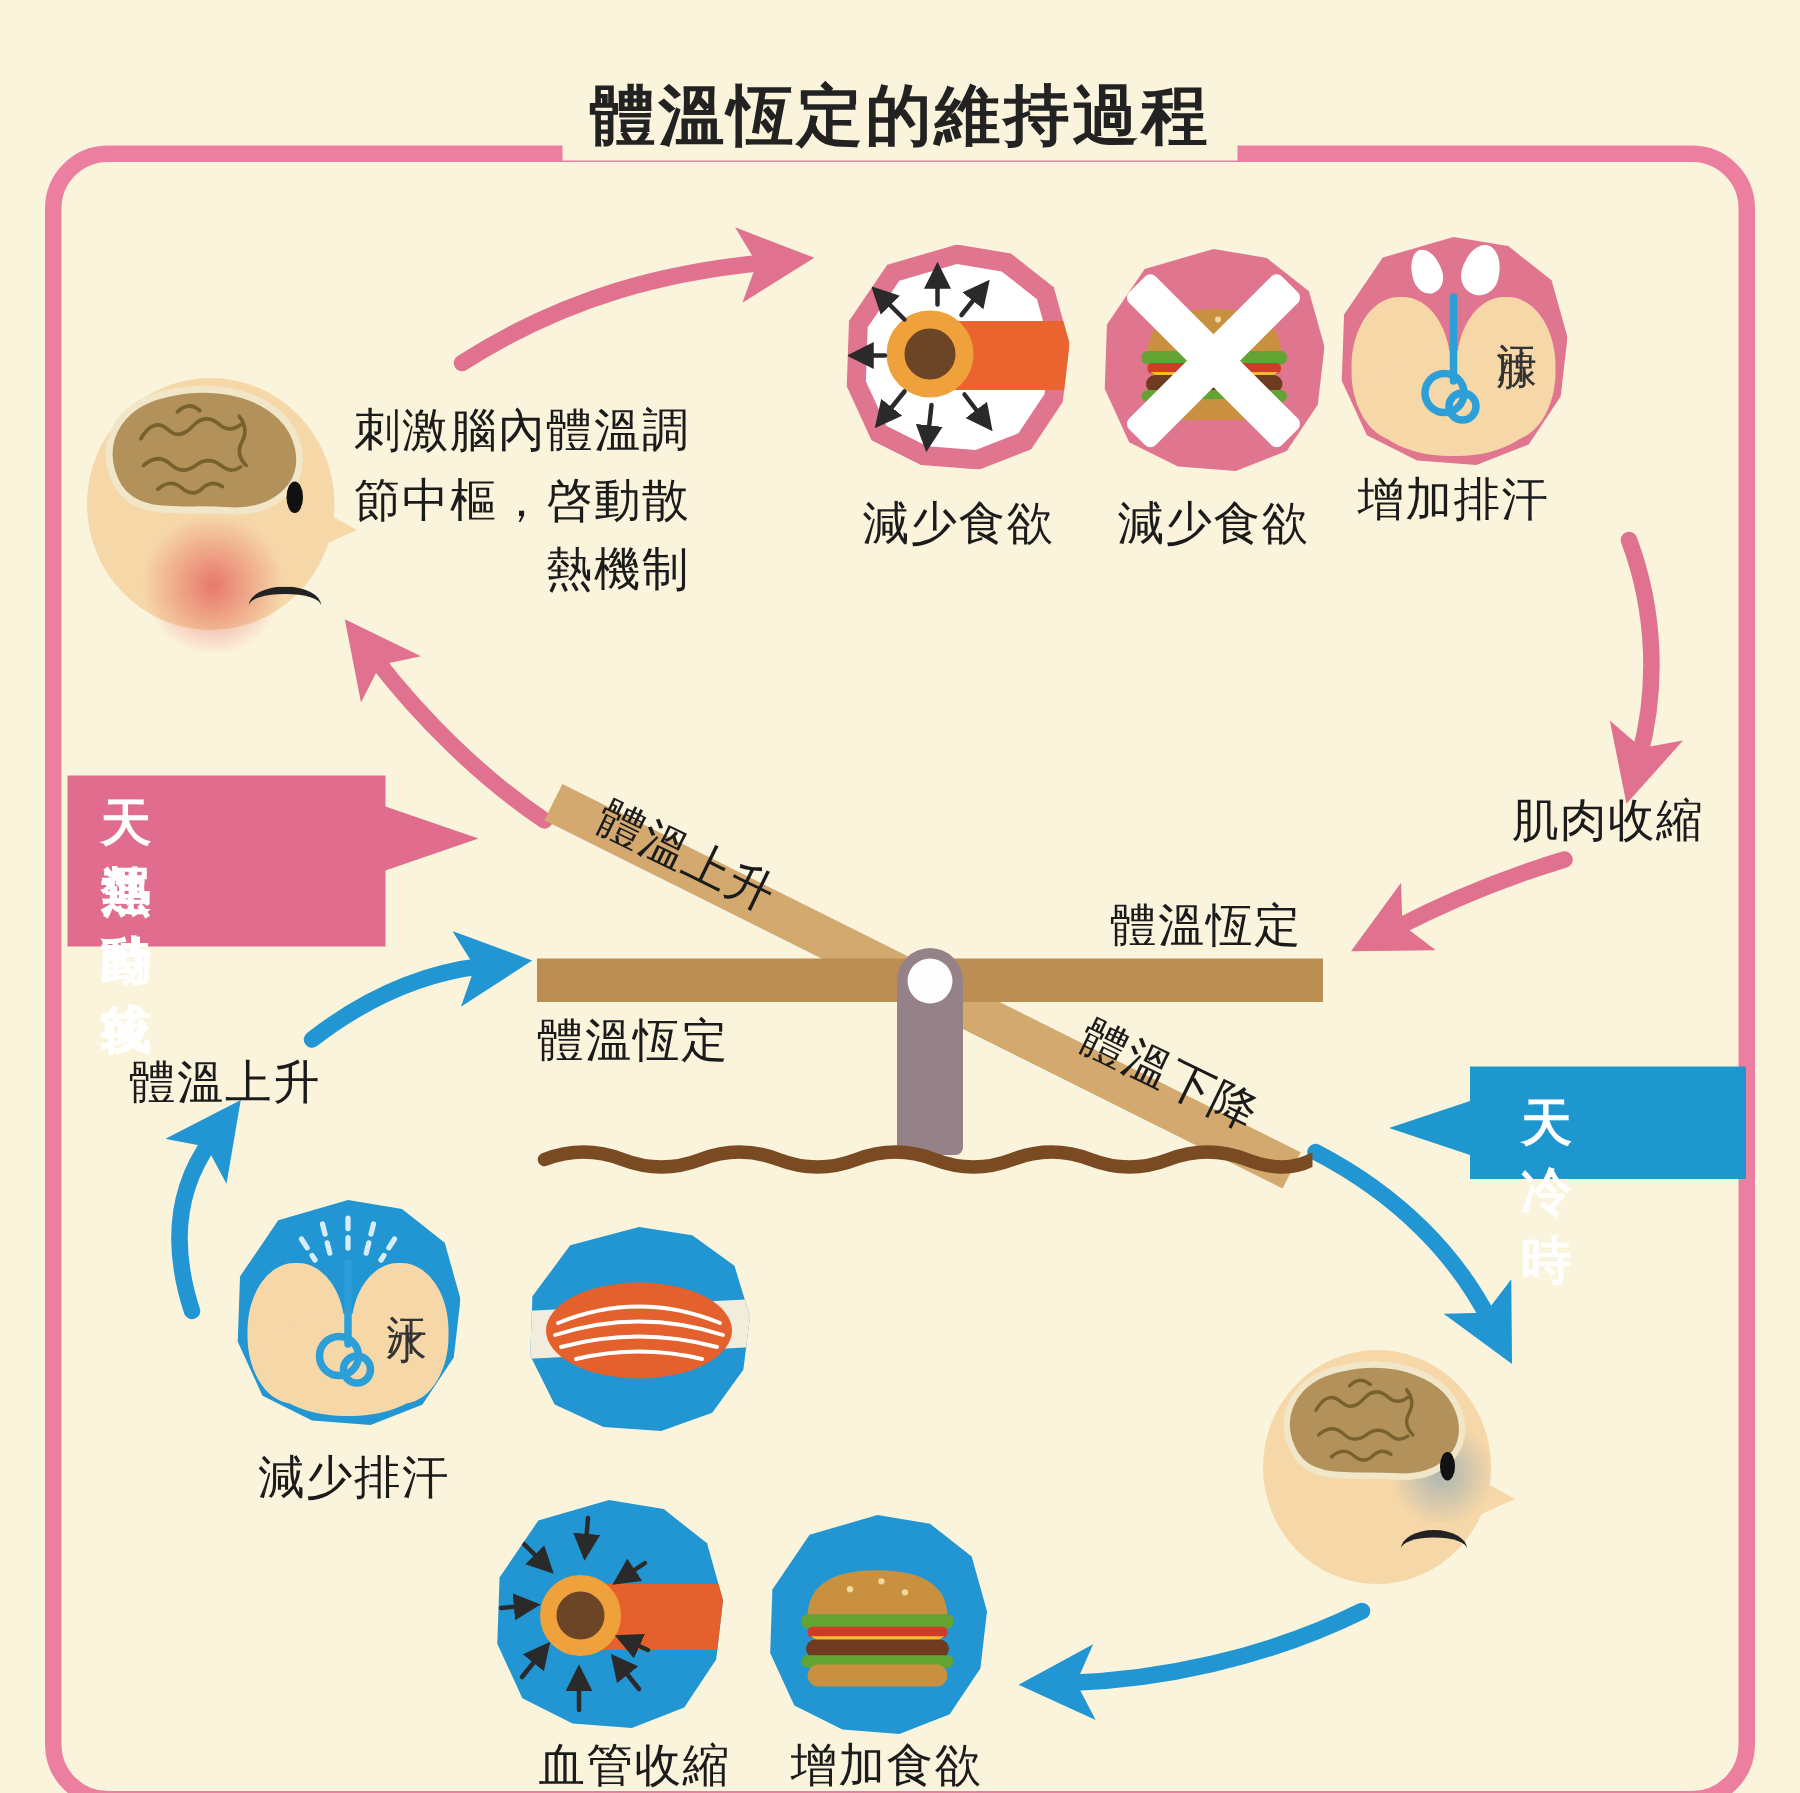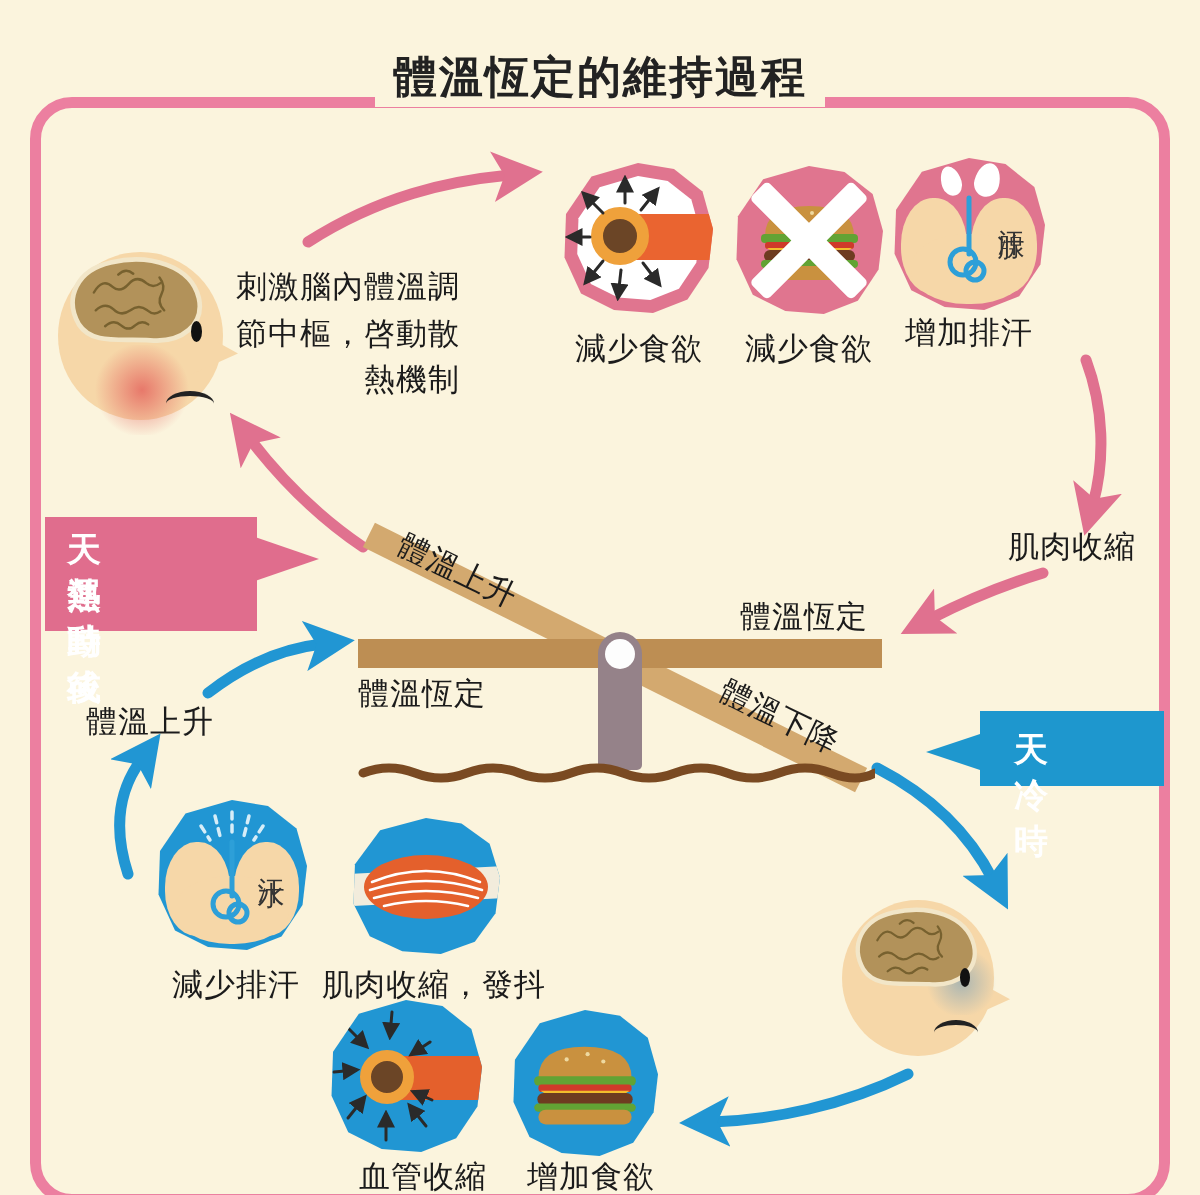--- a/index.html
+++ b/index.html
@@ -176,21 +176,20 @@
     <svg class="abs" style="left:10px;top:34px;" width="128" height="70" viewBox="0 0 128 70">
       <ellipse cx="64" cy="35" rx="62" ry="32" fill="#e4602c"></ellipse>
       <g stroke="#fff" stroke-width="2.6" fill="none" stroke-linecap="round">
         <path d="M10,30 Q64,8 118,30"></path>
         <path d="M8,38 Q64,20 120,38"></path>
         <path d="M12,46 Q64,32 116,46"></path>
         <path d="M22,54 Q64,44 106,54"></path>
       </g>
     </svg>
   </div>
-  <div class="abs lbl" style="left:322px;top:924px;">肌肉收縮，發抖</div>
 
   <div class="abs deca" style="left:330px;top:960px;width:152px;height:152px;background:#2196d3;z-index:3;">
     <div class="abs" style="left:58px;top:56px;width:100px;height:44px;background:#e4602c;border-radius:6px 0 0 6px;"></div>
     <div class="abs" style="left:30px;top:50px;width:32px;height:32px;border:11px solid #efa13b;background:#6b4526;border-radius:50%;"></div>
     <svg class="abs" style="left:0;top:0;" width="152" height="152" viewBox="0 0 152 152">
       <defs>
           <marker id="ka2" markerWidth="6" markerHeight="6" refX="4.5" refY="3" orient="auto">
             <path d="M0,0 L6,3 L0,6 Z" fill="#2a2a2a"></path>
           </marker>
         </defs>

